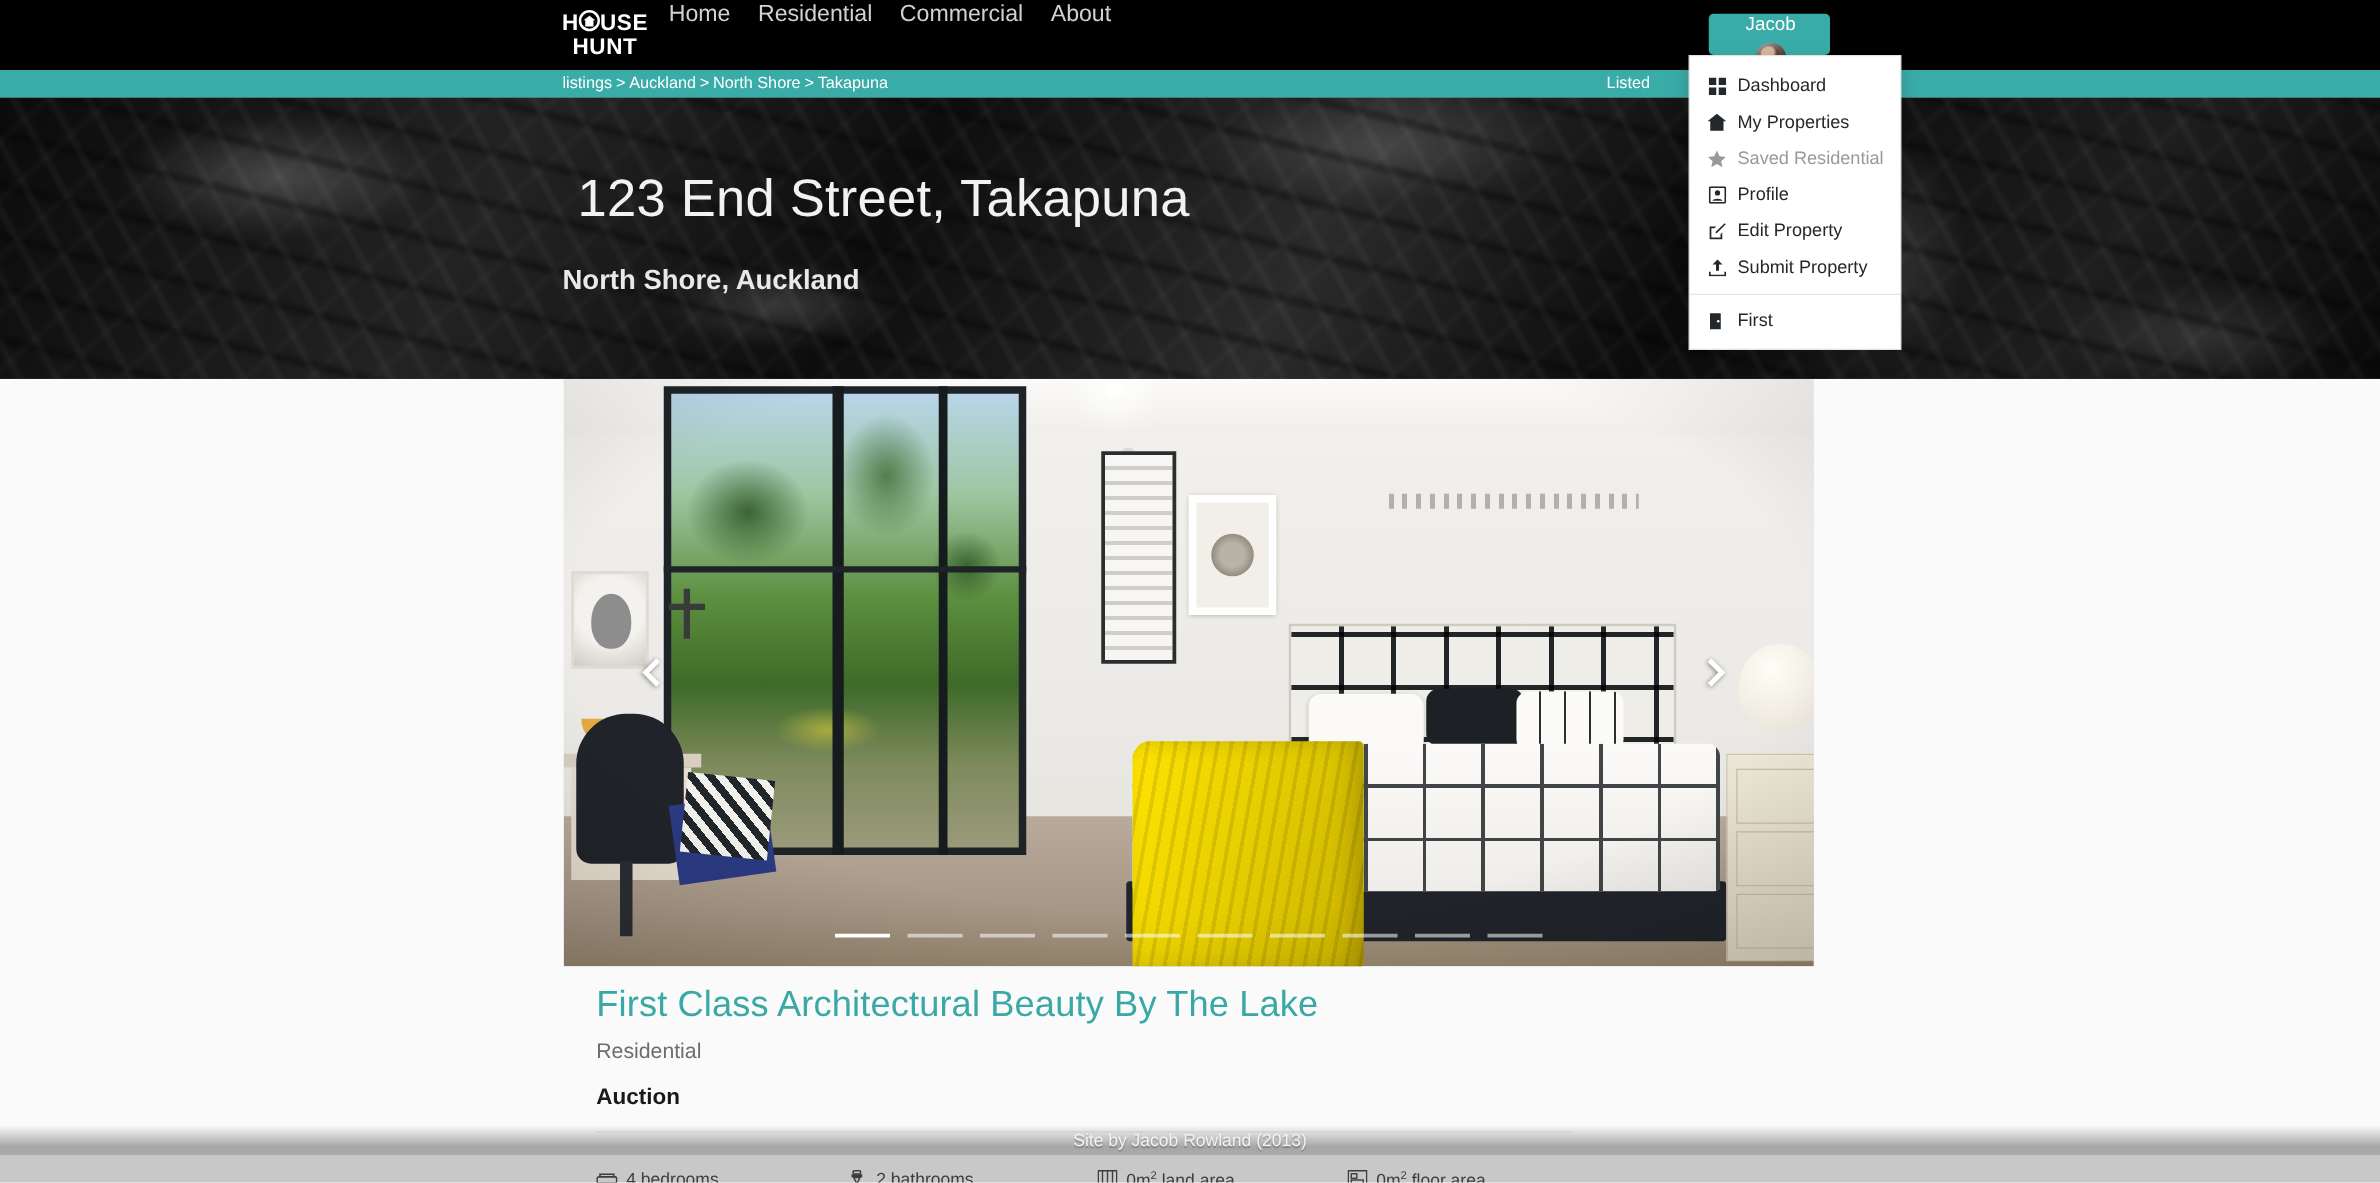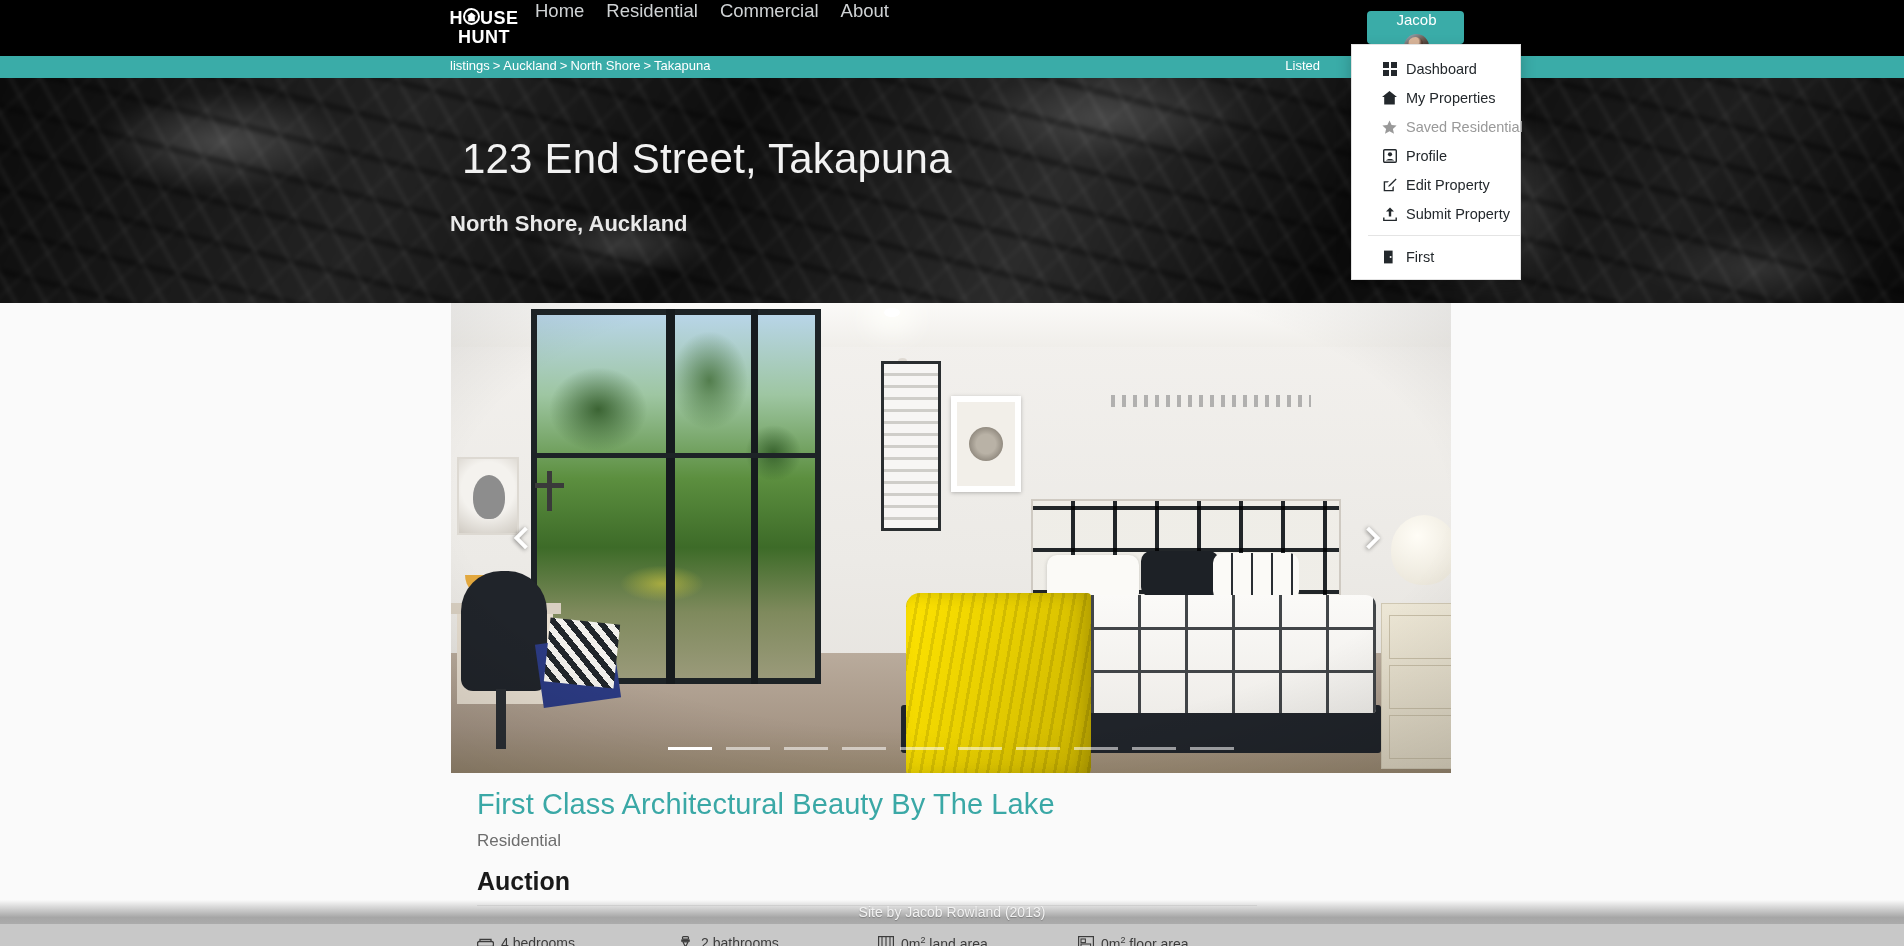--- a/index.html
+++ b/index.html
@@ -75,21 +75,21 @@
     border-left: 6px solid transparent; border-right: 6px solid transparent;
     border-top: 7px solid #fff;
   }
 
   
   .dropdown {
     position: absolute; right: 383px; top: 44px;
     width: 170px; background: #fff;
     border: 1px solid #e2e2e2;
     box-shadow: 0 6px 14px rgba(0,0,0,.22);
-    padding: 9px 0 8px 16px; z-index: 60;
+    padding: 9px 0 8px 0; z-index: 60;
   }
   .dd-item {
     display: flex; align-items: center; gap: 9px;
     padding: 4px 14px; height: 29px;
     font-size: 14.5px; color: #23282c; cursor: pointer;
     white-space: nowrap;
   }
   .dd-item.disabled { color: #999; cursor: default; }
   .dd-icon {
     width: 15px; height: 15px; flex: none;
@@ -269,21 +269,21 @@
   }
   .dot { width: 44px; height: 3px; background: rgba(255,255,255,.55); cursor: pointer; }
   .dot.active { background: #ffffff; }
 
   .listing-body { position: absolute; left: 477px; top: 485px; width: 950px; }
   .listing-title {
     font-size: 29px; font-weight: 400; color: #3aa8a6; cursor: pointer;
     letter-spacing: .1px;
   }
   .listing-cat { font-size: 17px; color: #6d6d6d; margin-top: 10px; }
-  .listing-price { font-size: 25px; font-weight: 700; color: #1a1a1a; margin-top: 16px; }
+  .listing-price { font-size: 18px; font-weight: 700; color: #1a1a1a; margin-top: 16px; }
 
   .features {
     position: absolute; left: 477px; top: 935px; width: 950px;
     display: flex; align-items: center; gap: 0;
     font-size: 14px; color: #3c3c3c;
   }
   .feat { display: flex; align-items: center; gap: 7px; width: 200px; }
   .feat-ic { width: 17px; height: 15px; flex: none; display: inline-flex; align-items: center; justify-content: center; }
   .feat sup { font-size: 9px; vertical-align: super; }
 

